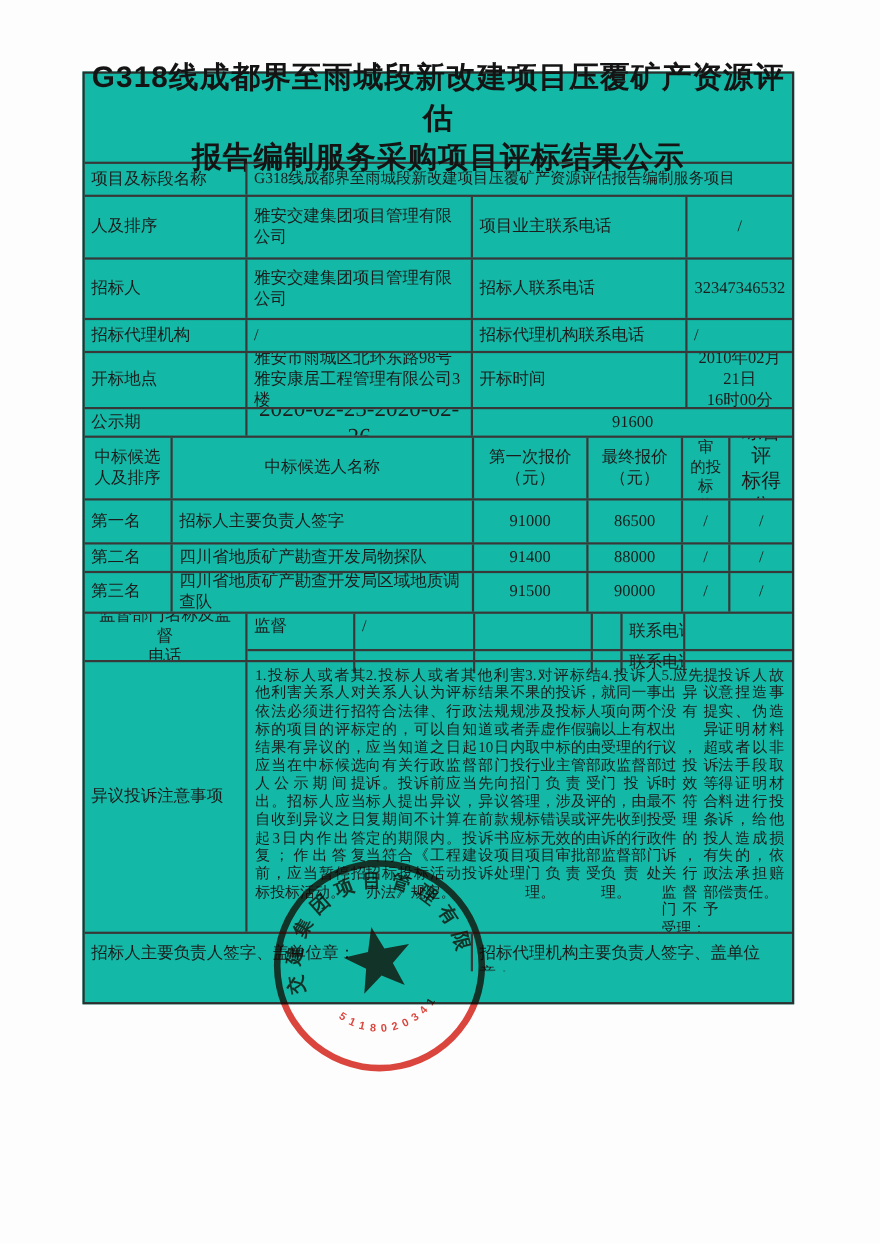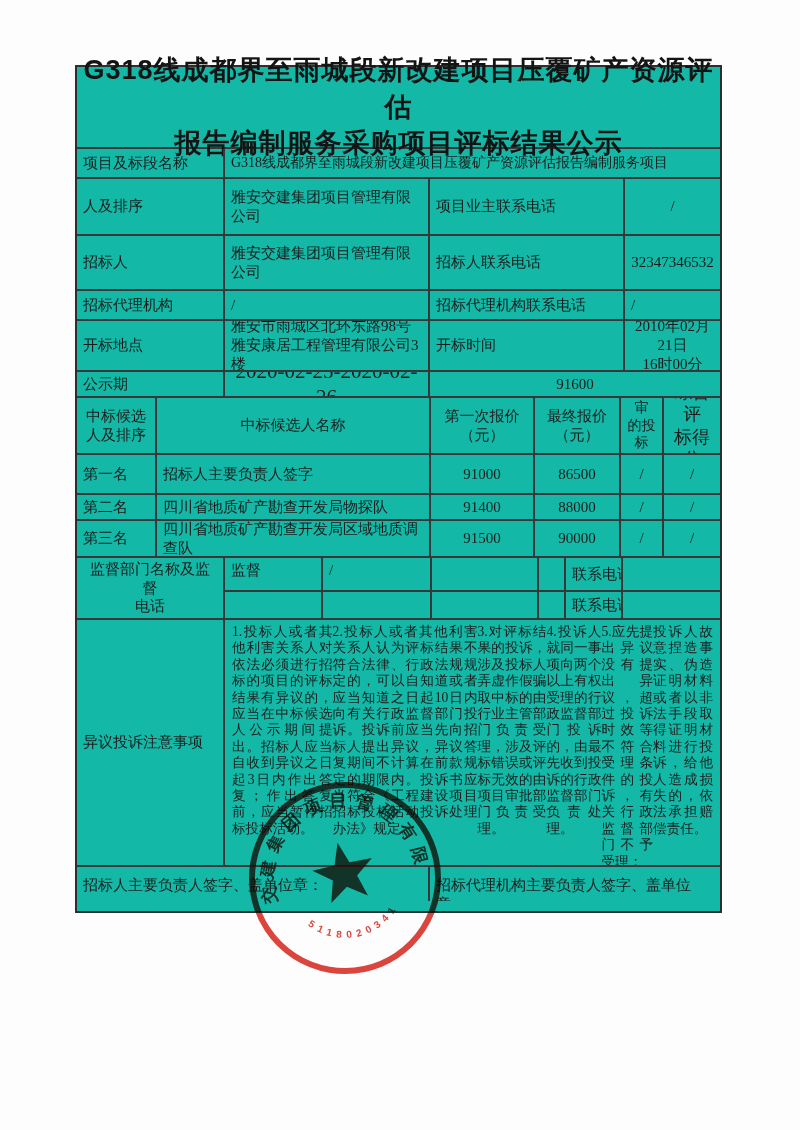--- a/index.html
+++ b/index.html
@@ -153,21 +153,21 @@
 
   <div class="t-row" style="height:37px">
     <div class="cell cw1 left">第三名</div>
     <div class="cell cw2 left">四川省地质矿产勘查开发局区域地质调查队</div>
     <div class="cell cw3 vcenter">91500</div>
     <div class="cell cw4 vcenter">90000</div>
     <div class="cell cw5 vcenter">/</div>
     <div class="cell fx vcenter">/</div>
   </div>
 
-  <div class="t-row" style="height:62px">
+  <div class="t-row" style="height:44px">
     <div class="cell w146 vcenter pre">监督部门名称及监督
 电话</div>
     <div class="sup-right">
       <div class="sup-row" style="height:32px">
         <div class="cell sw1 top-left">监督</div>
         <div class="cell sw2 top-left">/</div>
         <div class="cell sw3"></div>
         <div class="cell sw4"></div>
         <div class="cell sw5 clip left">联系电话</div>
         <div class="cell fx"></div>

